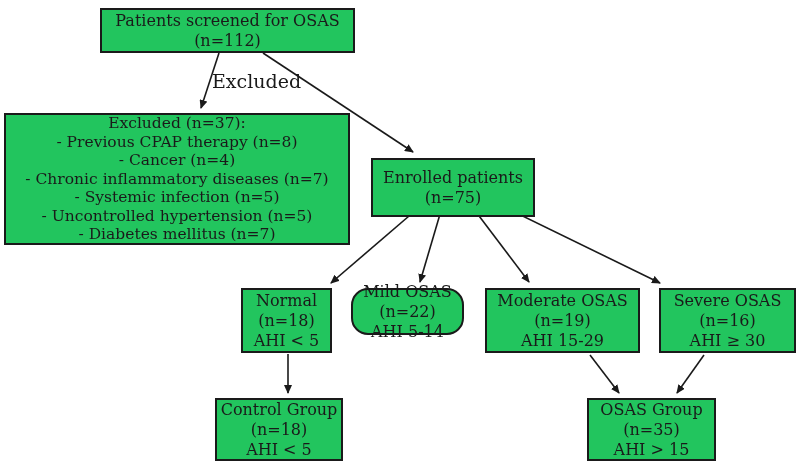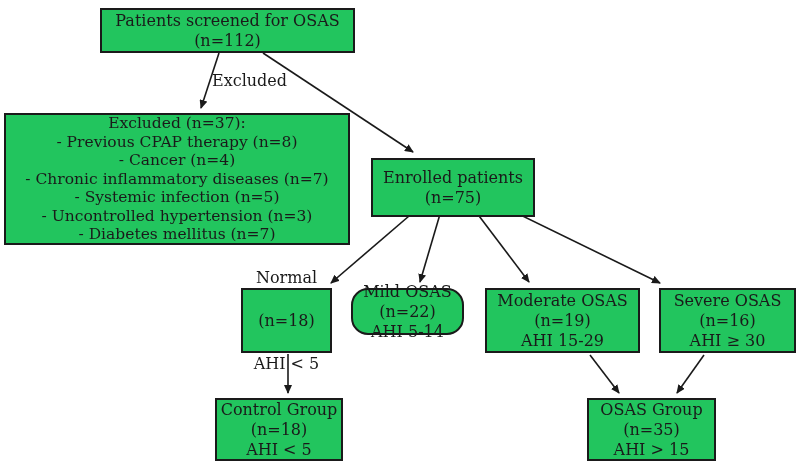--- a/index.html
+++ b/index.html
@@ -38,31 +38,31 @@
     line-height: 20px;
     white-space: nowrap;
   }
   .node.tight {
     font-size: 15.5px;
     line-height: 18.6px;
   }
   #node-screened   { left: 100px; top: 8px;   width: 255px; height: 45px; }
   #node-excluded   { left: 4px;   top: 113px; width: 346px; height: 132px; }
   #node-enrolled   { left: 371px; top: 158px; width: 164px; height: 59px; }
-  #node-normal     { left: 241px; top: 288px; width: 91px;  height: 65px; gap: 23px; }
+  #node-normal     { left: 241px; top: 288px; width: 91px;  height: 65px; }
   #node-mild       { left: 351px; top: 288px; width: 113px; height: 47px; border-radius: 17px; }
   #node-moderate   { left: 485px; top: 288px; width: 155px; height: 65px; }
   #node-severe     { left: 659px; top: 288px; width: 137px; height: 65px; }
   #node-control    { left: 215px; top: 398px; width: 128px; height: 63px; }
   #node-osas-group { left: 587px; top: 398px; width: 129px; height: 63px; }
   .edge-label {
     position: absolute;
     left: 212px;
     top: 71px;
-    font-size: 16px;
+    font-size: 19px;
     line-height: 20px;
   }
 </style>
 </head>
 <body>
 
 <div id="stage">
 
   <svg id="arrows" viewBox="0 0 800 471" xmlns="http://www.w3.org/2000/svg">
     <defs>
@@ -89,21 +89,21 @@
     <div>Patients screened for OSAS</div>
     <div>(n=112)</div>
   </div>
 
   <div class="node tight" id="node-excluded">
     <div>Excluded (n=37):</div>
     <div>- Previous CPAP therapy (n=8)</div>
     <div>- Cancer (n=4)</div>
     <div>- Chronic inflammatory diseases (n=7)</div>
     <div>- Systemic infection (n=5)</div>
-    <div>- Uncontrolled hypertension (n=3)</div>
+    <div>- Uncontrolled hypertension (n=5)</div>
     <div>- Diabetes mellitus (n=7)</div>
   </div>
 
   <div class="node" id="node-enrolled">
     <div>Enrolled patients</div>
     <div>(n=75)</div>
   </div>
 
   <div class="node" id="node-normal">
     <div>Normal</div>

